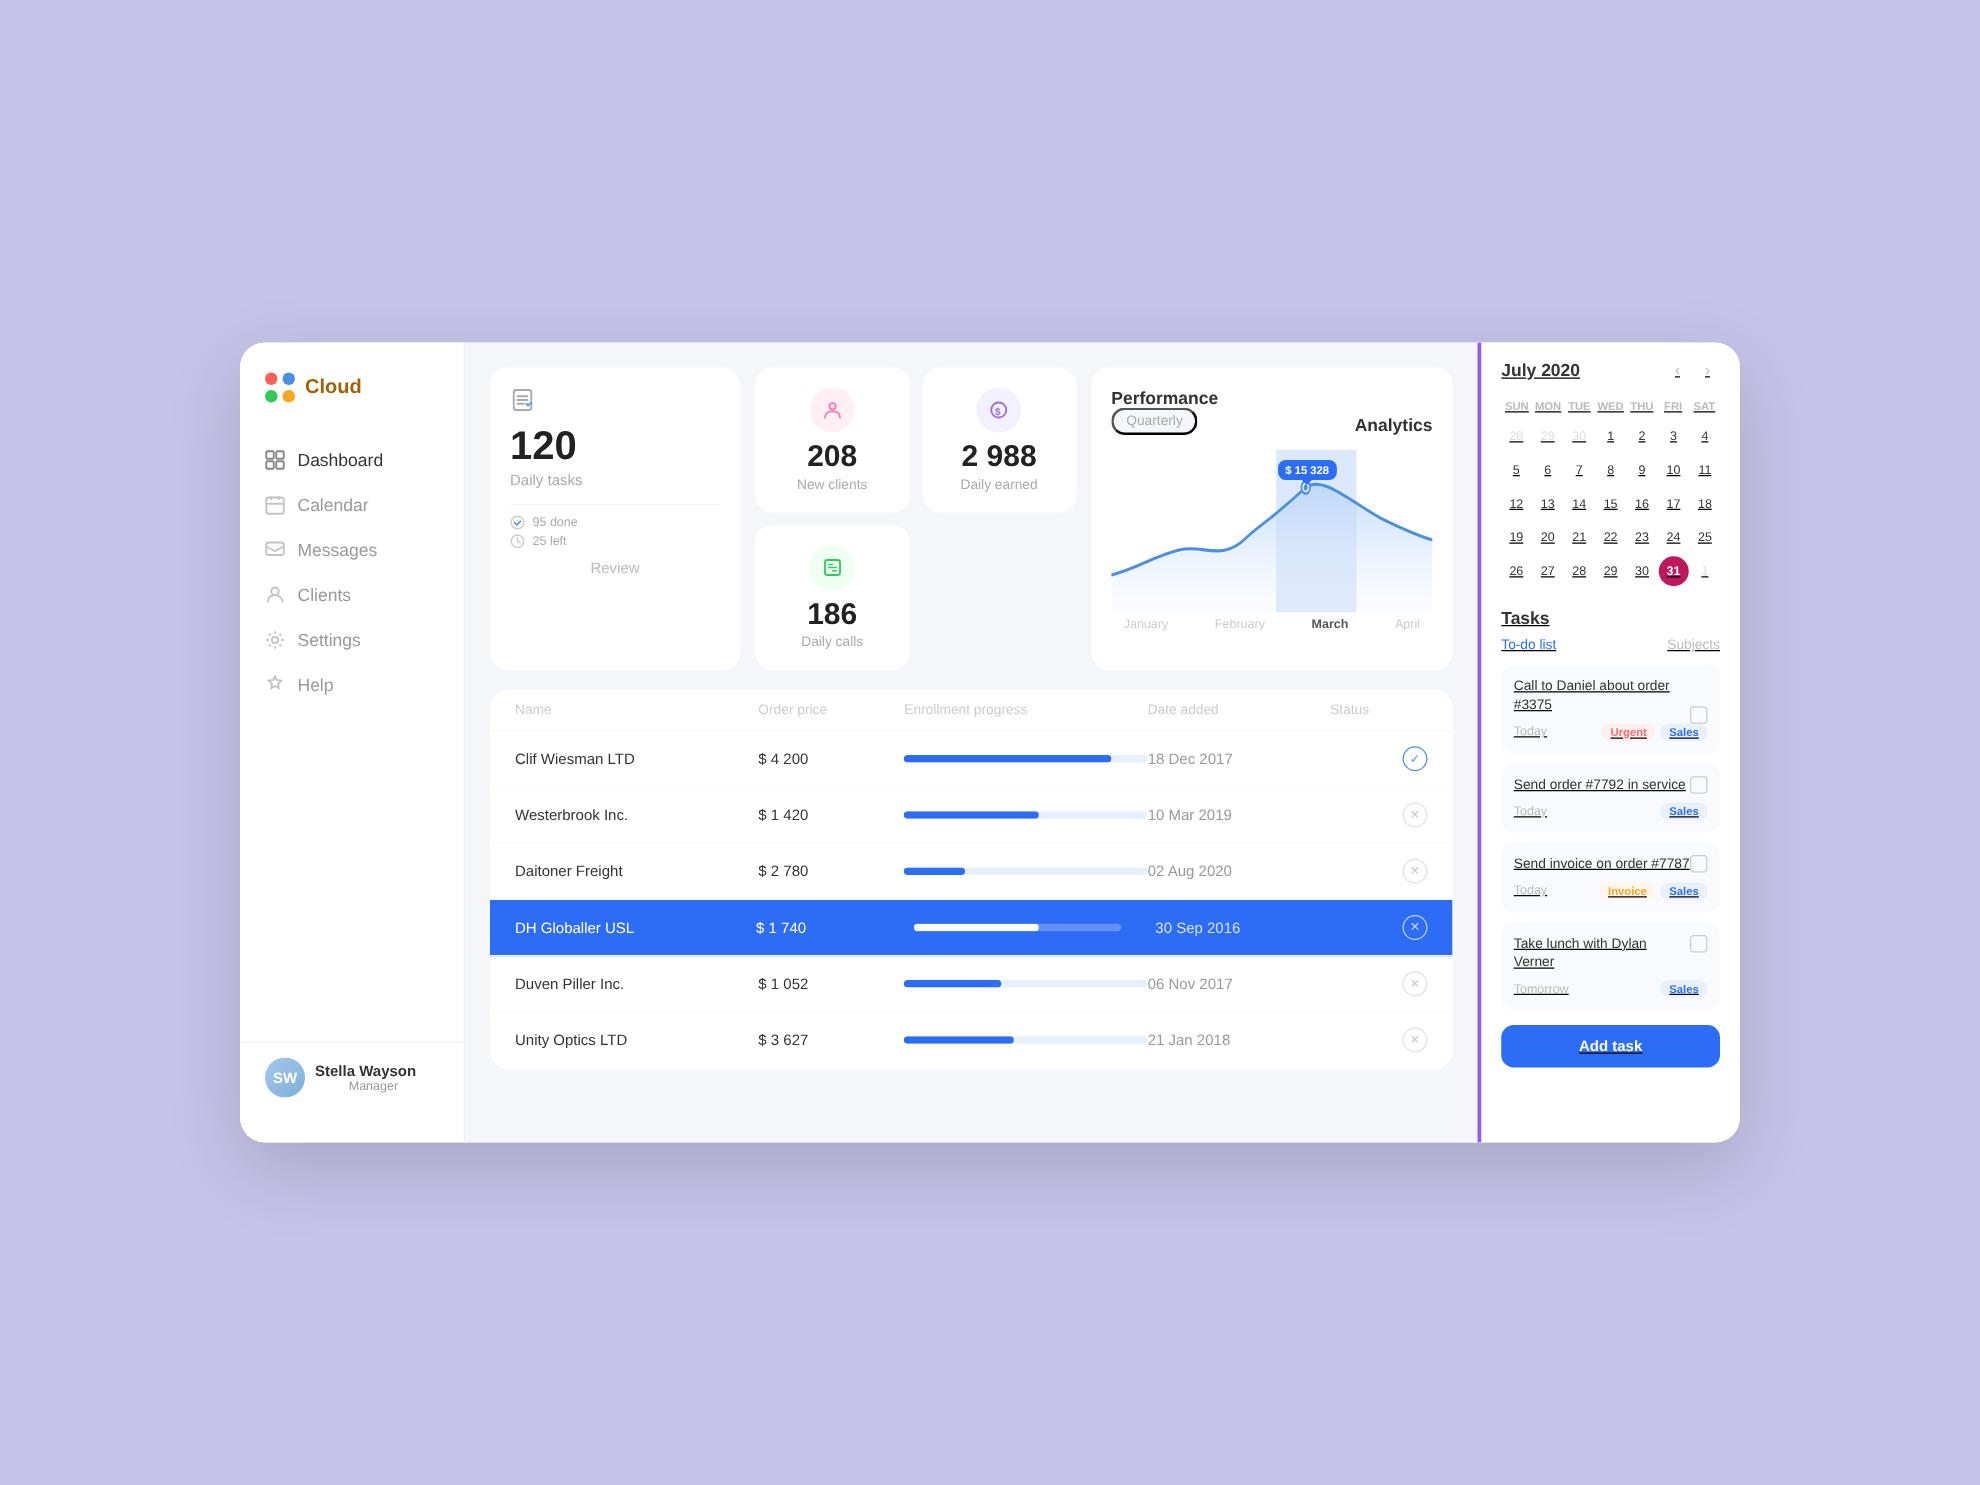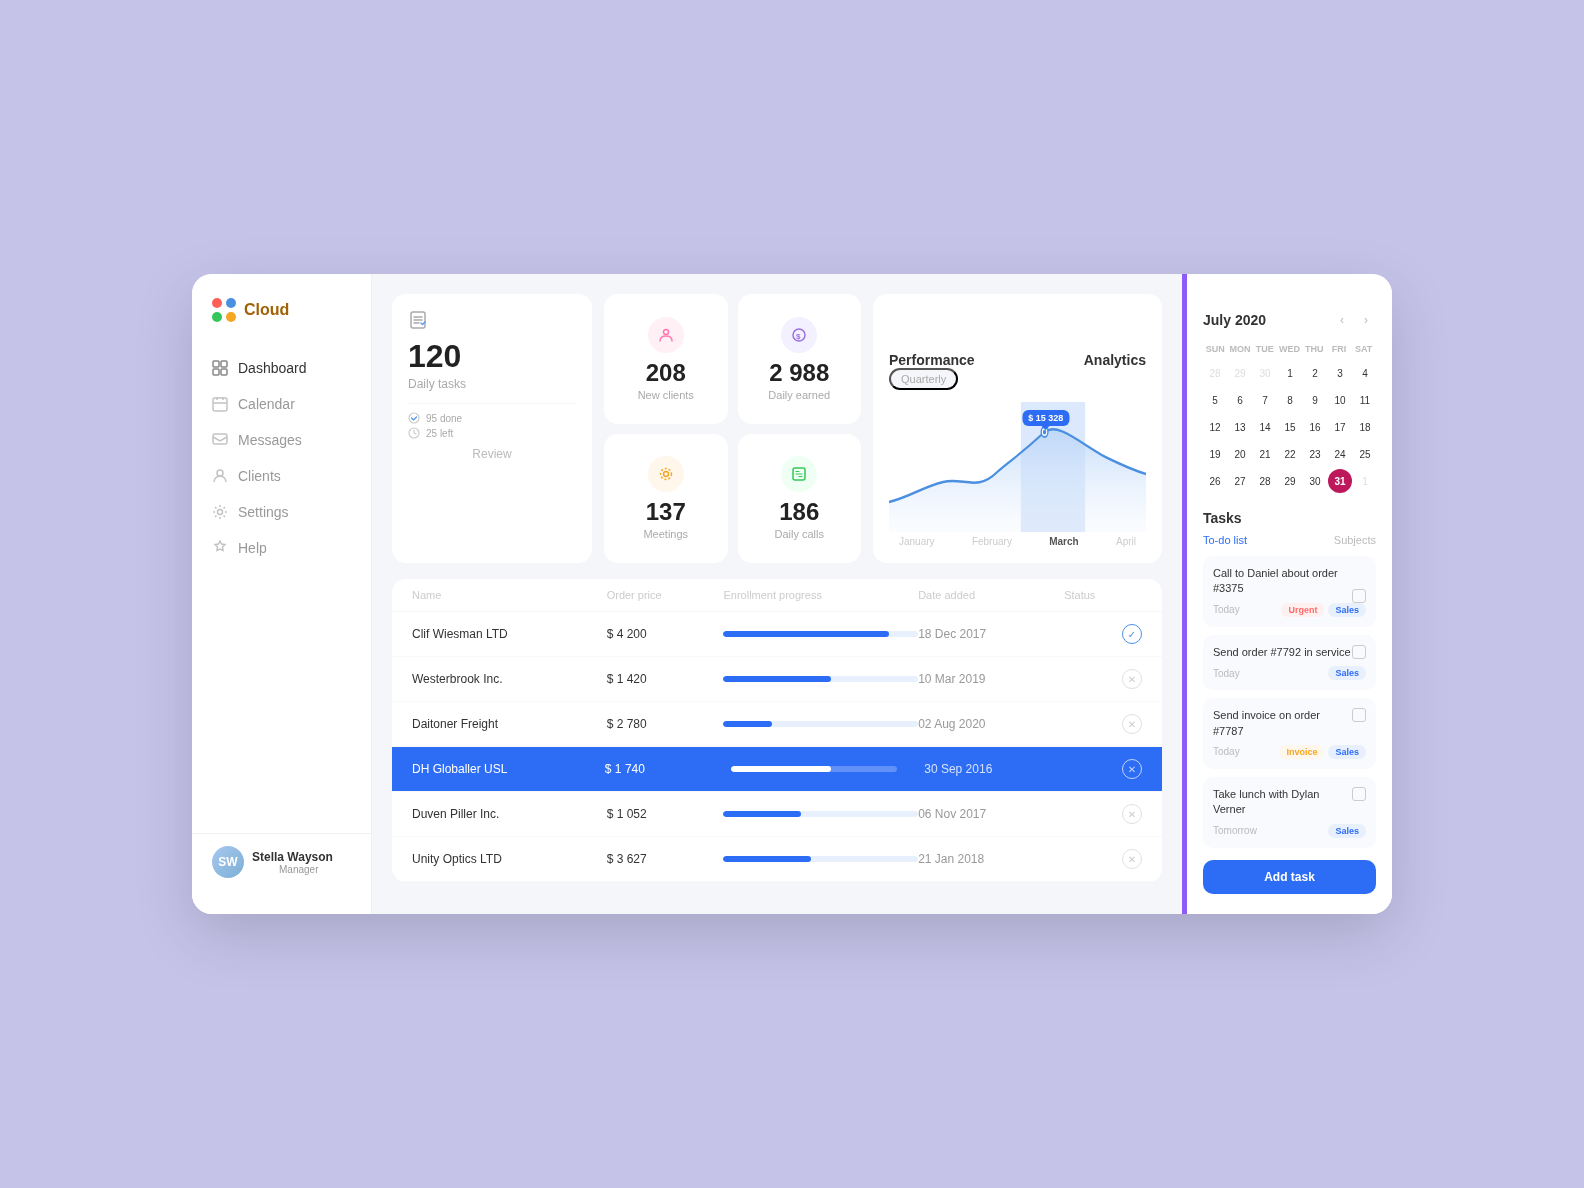--- a/index.html
+++ b/index.html
@@ -135,24 +135,23 @@
     .review-label { font-size: 12px; color: #bbb; text-align: center; margin-top: 8px; }
     .perf-card {
       background: #fff;
       border-radius: 14px;
       padding: 16px;
       flex: 1;
       min-height: 200px;
     }
     .perf-header {
       display: flex;
-      align-items: flex-start;
+      align-items: flex-end;
       justify-content: space-between;
       margin-bottom: 12px;
-      margin-top: 42px;
     }
     .perf-title { font-size: 14px; font-weight: 600; color: #333; }
     .perf-period {
       font-size: 11px; color: #aaa;
       background: #f5f6fa;
       border-radius: 20px;
       padding: 3px 10px;
       cursor: pointer;
     }
     .analytics-title { font-size: 14px; font-weight: 600; color: #333; }
@@ -227,26 +226,27 @@
     .status-icon { display: flex; justify-content: flex-end; }
     .status-check { width: 20px; height: 20px; border-radius: 50%; border: 1.5px solid #ccc; display: flex; align-items: center; justify-content: center; font-size: 10px; color: #ccc; }
     .status-check.ok { border-color: #4a90e2; color: #4a90e2; }
     .status-check.x { border-color: #e0e0e0; color: #ccc; }
     .status-check.selected-status { border-color: rgba(255,255,255,0.7); color: rgba(255,255,255,0.7); }
 
     
     .right-panel {
       width: 210px;
       background: #fff;
-      border-left: 5px solid #8b5cf6;
+      border-left: 3px solid #8b5cf6;
       display: flex;
       flex-direction: column;
-      padding: 36px 16px;
+      padding: 12px 16px;
       flex-shrink: 0;
       overflow-y: auto;
+      text-decoration: underline;
     }
 
     
     .cal-header {
       display: flex;
       align-items: center;
       justify-content: space-between;
       margin-bottom: 12px;
     }
     .cal-title { font-size: 14px; font-weight: 600; color: #333; }
@@ -438,30 +438,20 @@
           </div>
           <div class="stat-card-small">
             <div class="stat-icon icon-purple">
               <svg width="16" height="16" viewBox="0 0 16 16" fill="none">
                 <circle cx="8" cy="8" r="6" stroke="#9b6fe2" stroke-width="1.5"></circle>
                 <text x="5" y="12" font-size="8" fill="#9b6fe2" font-weight="700">$</text>
               </svg>
             </div>
             <div class="stat-number">2 988</div>
             <div class="stat-label">Daily earned</div>
-          </div>
-          <div class="stat-card-small">
-            <div class="stat-icon icon-orange">
-              <svg width="16" height="16" viewBox="0 0 16 16" fill="none">
-                <circle cx="8" cy="8" r="2.5" stroke="#f5a623" stroke-width="1.5"></circle>
-                <circle cx="8" cy="8" r="5.5" stroke="#f5a623" stroke-width="1.5" stroke-dasharray="2 2"></circle>
-              </svg>
-            </div>
-            <div class="stat-number">137</div>
-            <div class="stat-label">Meetings</div>
           </div>
           <div class="stat-card-small">
             <div class="stat-icon icon-green">
               <svg width="16" height="16" viewBox="0 0 16 16" fill="none">
                 <rect x="2" y="2" width="12" height="12" rx="2" stroke="#34c759" stroke-width="1.5"></rect>
                 <path d="M5 8h6M5 5.5h3M8 10.5h3" stroke="#34c759" stroke-width="1.2" stroke-linecap="round"></path>
               </svg>
             </div>
             <div class="stat-number">186</div>
             <div class="stat-label">Daily calls</div>

